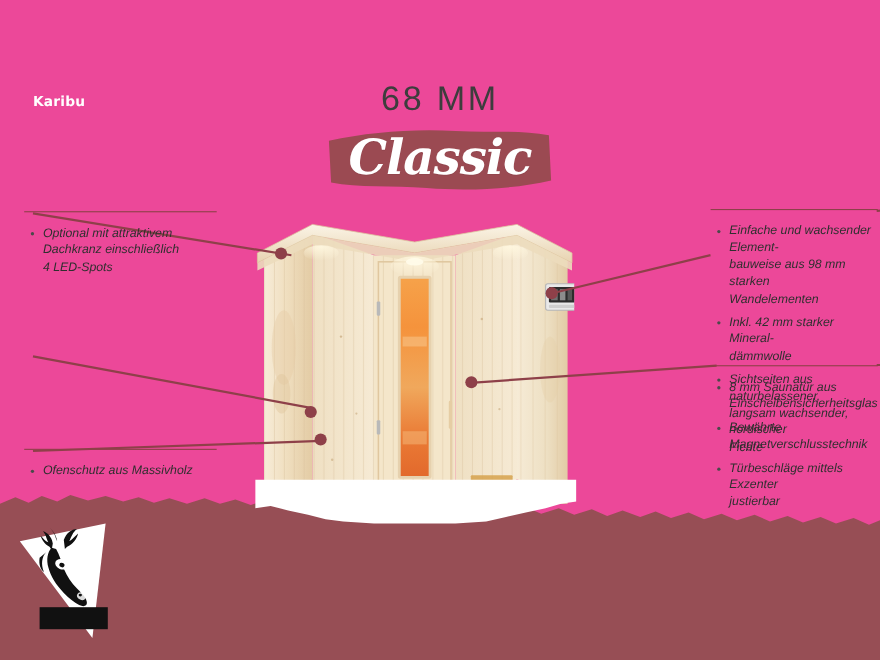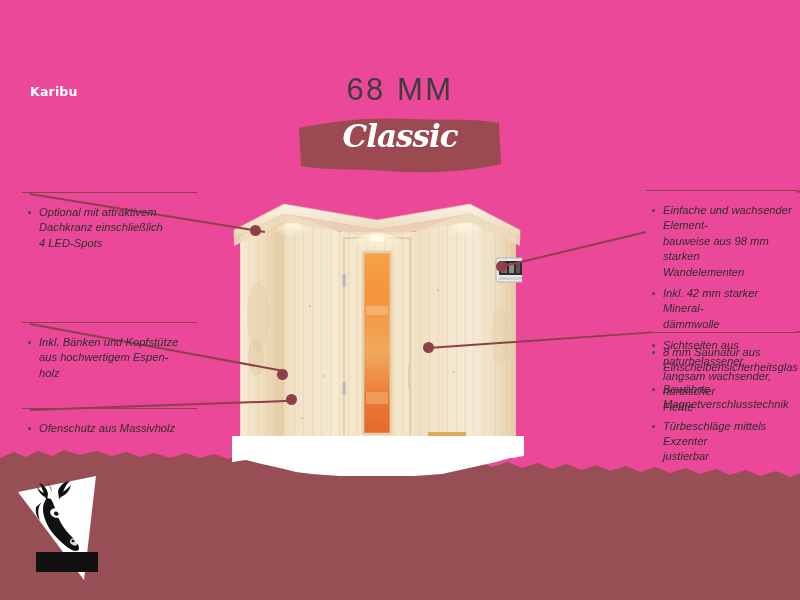--- a/index.html
+++ b/index.html
@@ -21,21 +21,21 @@
   }
   .classic-wrap{
     position:absolute;left:296px;top:114px;width:208px;height:62px;
   }
   .classic-banner{position:absolute;inset:0;}
   .classic-word{
     position:absolute;left:0;right:0;top:4px;
     text-align:center;
     font-family:"DejaVu Serif", serif;
     font-style:italic;font-weight:700;
-    font-size:31px;color:#ffffff;
+    font-size:44px;color:#ffffff;
     letter-spacing:-1px;
     text-shadow:0 1px 0 rgba(120,55,62,.25);
   }
 
   
   .ann{position:absolute;color:#2f2f2f;font-size:11.2px;line-height:15.4px;}
   .ann .rule{
     position:absolute;left:0;top:0;height:0;border-top:1.6px solid #8e4049;
   }
   .ann ul{list-style:none;margin:4px;padding:0;font-style:italic;}
@@ -242,32 +242,20 @@
       <ul>
         <li>
           <span>Optional mit attraktivem</span><br>
           <span>Dachkranz einschließlich</span><br>
           <span>4 LED-Spots</span>
         </li>
       </ul>
     </div>
   </div>
 
-  <div class="ann left" id="ann-bench">
-    <div class="rule"></div>
-    <div class="body">
-      <ul>
-        <li>
-          <span>Inkl. Bänken und Kopfstütze</span><br>
-          <span>aus hochwertigem Espen-</span><br>
-          <span>holz</span>
-        </li>
-      </ul>
-    </div>
-  </div>
 
   <div class="ann left" id="ann-oven">
     <div class="rule"></div>
     <div class="body">
       <ul>
         <li>
           <span>Ofenschutz aus Massivholz</span>
         </li>
       </ul>
     </div>

